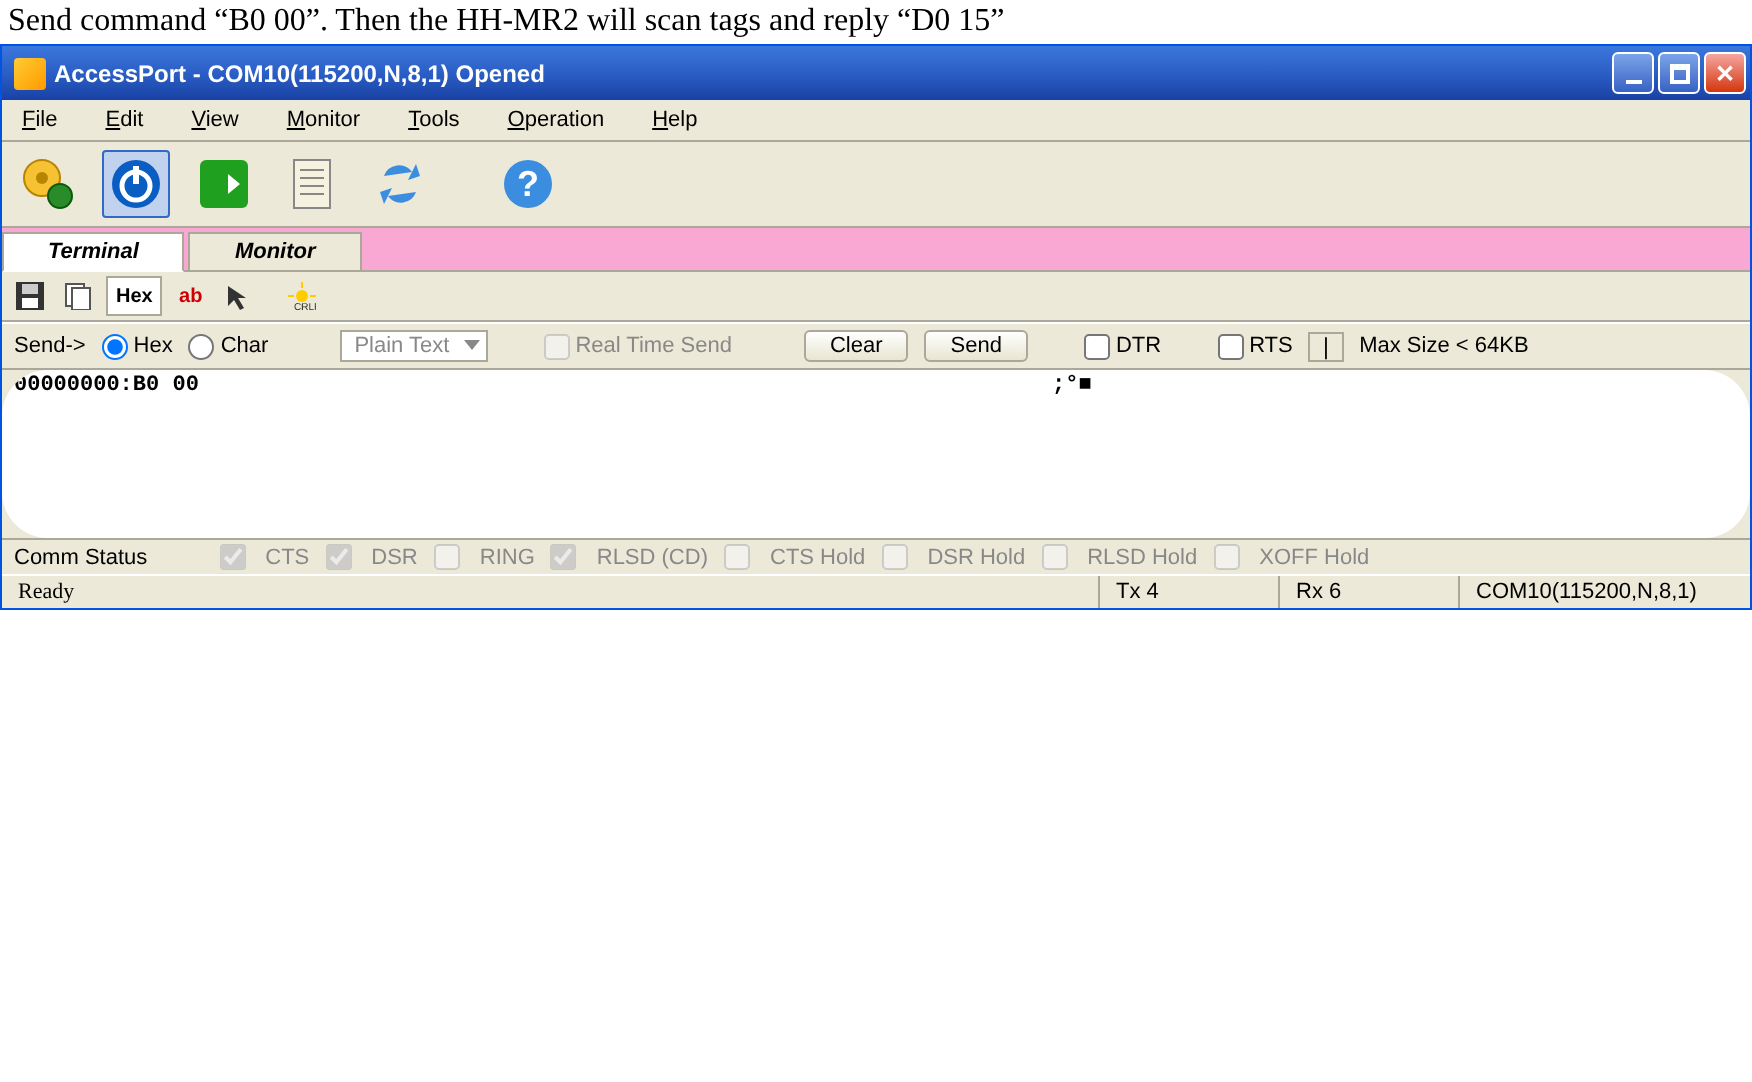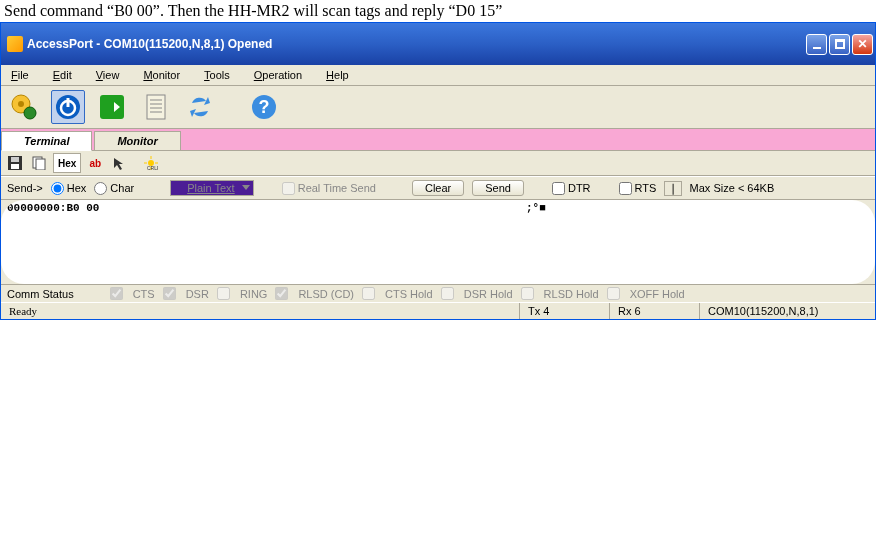--- a/index.html
+++ b/index.html
@@ -1,19 +1,19 @@
 <!DOCTYPE html>
 <html><head>
 <meta charset="utf-8">
 <style>
 * { box-sizing: border-box; margin: 0; padding: 0; }
 body { font-family: Tahoma, sans-serif; font-size: 11px; background: #fff; width: 876px; }
 .caption { font-family: 'Times New Roman', serif; font-size: 16px; padding: 2px 4px; }
 .window { border: 1px solid #0054e3; background: #ece9d8; }
-.titlebar { height: 42px; background: linear-gradient(to bottom, #3b77dd 0%, #2b5fc5 50%, #1941a5 100%); display: flex; align-items: center; padding: 12px 2px; color: #fff; font-weight: bold; }
+.titlebar { height: 27px; background: linear-gradient(to bottom, #3b77dd 0%, #2b5fc5 50%, #1941a5 100%); display: flex; align-items: center; padding: 12px 2px; color: #fff; font-weight: bold; }
 .titlebar-icon { width: 16px; height: 16px; margin: 0 4px; background: linear-gradient(135deg, #fc3, #f90); border-radius: 2px; }
 .titlebar-title { flex: 1; font-size: 12px; }
 .win-btns { display: flex; gap: 2px; }
 .win-btn { width: 21px; height: 21px; border: 1px solid #fff; border-radius: 3px; display: flex; align-items: center; justify-content: center; font-weight: bold; font-size: 12px; color: #fff; cursor: pointer; }
 .win-min, .win-max { background: linear-gradient(to bottom, #7ba4e8, #3862c4); }
 .win-close { background: linear-gradient(to bottom, #f5a6a1, #d4360e); }
 .win-min-sym { width: 8px; height: 2px; background: #fff; margin-top: 8px; }
 .win-max-sym { width: 10px; height: 10px; border: 2px solid #fff; border-top-width: 3px; }
 .menubar { display: flex; background: #ece9d8; padding: 2px 4px; gap: 12px; border-bottom: 1px solid #aca899; }
 .menu-item { padding: 2px 6px; cursor: pointer; }
@@ -28,21 +28,21 @@
 .rxbar { display: flex; align-items: center; background: #ece9d8; border-bottom: 1px solid #aca899; padding: 2px 4px; gap: 4px; }
 .rx-btn { width: 20px; height: 20px; display: flex; align-items: center; justify-content: center; cursor: pointer; font-size: 10px; }
 .rx-btn.hex { border: 1px solid #aca899; background: #fff; font-weight: bold; padding: 0 4px; width: auto; }
 .rx-btn.ab { color: #c00; font-weight: bold; }
 .rx-sep { width: 4px; }
 .terminal-out { background: #fff; height: 194px; padding: 2px 6px; font-family: 'Courier New', monospace; font-size: 12px; font-weight: bold; font-style: italic; position: relative; border-bottom: 1px solid #aca899; overflow-y: scroll; }
 .terminal-out .ascii { position: absolute; left: 525px; top: 2px; }
 .sendbar { display: flex; align-items: center; background: #ece9d8; padding: 3px 6px; gap: 8px; border-top: 1px solid #fff; border-bottom: 1px solid #aca899; }
 .sendbar label { display: flex; align-items: center; gap: 3px; }
 .sendbar input[type=radio] { margin: 0; }
-.dropdown { border: 1px solid #aca899; background: #4c1d95; color: #888; padding: 1px 18px 1px 16px; position: relative; text-decoration: underline; }
+.dropdown { border: 1px solid #aca899; background: #ffffff; color: #888; padding: 1px 18px 1px 6px; position: relative; }
 .dropdown::after { content: ''; position: absolute; right: 3px; top: 4px; width: 0; height: 0; border-left: 4px solid transparent; border-right: 4px solid transparent; border-top: 5px solid #888; }
 .chk { display: flex; align-items: center; gap: 3px; color: #888; padding-left: 20px; }
 .chk input { margin: 0; }
 .btn { border: 1px solid #aca899; background: linear-gradient(to bottom, #fff, #e8e5d2); padding: 1px 12px; border-radius: 3px; cursor: pointer; font-size: 11px; }
 .send-area { background: #fff; height: 84px; padding: 2px 6px; font-family: 'Courier New', monospace; font-size: 11px; font-weight: bold; position: relative; overflow-y: scroll; border-radius: 23px; }
 .send-area .ascii2 { position: absolute; left: 525px; top: 2px; }
 .commstatus { display: flex; align-items: center; background: #ece9d8; padding: 2px 6px; gap: 8px; border-top: 1px solid #aca899; font-size: 11px; }
 .cs-chk { display: flex; align-items: center; gap: 10px; color: #888; }
 .cs-chk input { margin: 0; }
 .statusbar { display: flex; background: #ece9d8; border-top: 1px solid #fff; }
@@ -237,15 +237,15 @@
     <label class="cs-chk">
         <input type="checkbox" disabled="" style="">
         <span>XOFF Hold</span>
       </label>
   </div>
 
   <div class="statusbar">
     <div class="status-cell">Ready</div>
     <div class="status-cell" style="width:90px">Tx 4</div>
     <div class="status-cell" style="width:90px">Rx 6</div>
-    <div class="status-cell" style="width:176px">COM10(115200,N,8,1)</div>
+    <div class="status-cell" style="width:146px">COM10(115200,N,8,1)</div>
   </div>
 </div>
 
 </body></html>

